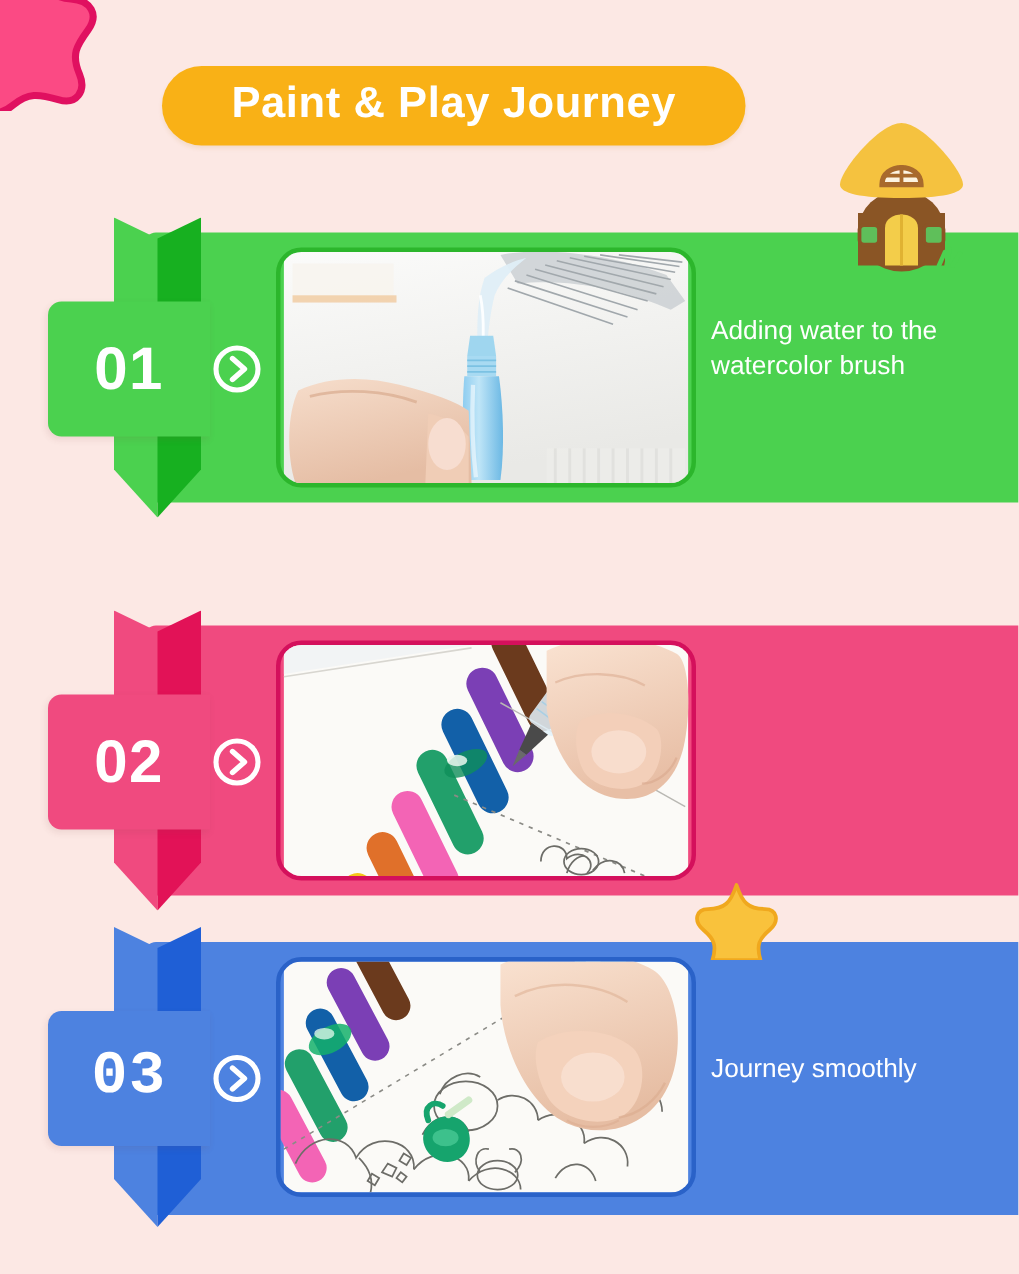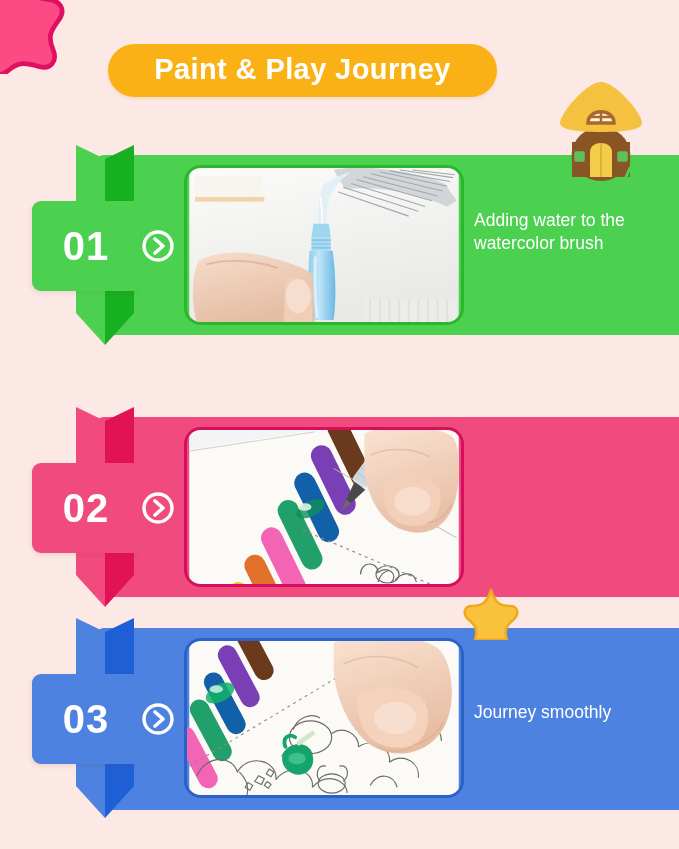--- a/index.html
+++ b/index.html
@@ -107,21 +107,21 @@
     height: 90px;
     border-radius: 9px 0 0 9px;
     display: flex;
     align-items: center;
     justify-content: center;
     z-index: 5;
     box-shadow: -1px 2px 4px rgba(120,60,60,.10);
   }
   .step-1 .plate { background: #4bd14f; }
   .step-2 .plate { background: #f04a7f; }
-  .step-3 .plate { background: #4d82e0; }
+  .step-3 .plate { background: #4d82e0; font-family: Liberation Mono, monospace; }
   .plate-num {
     color: #ffffff;
     font-size: 40px;
     font-weight: bold;
     letter-spacing: 1px;
     line-height: 1;
   }
 
   
   .arrow-circle {

